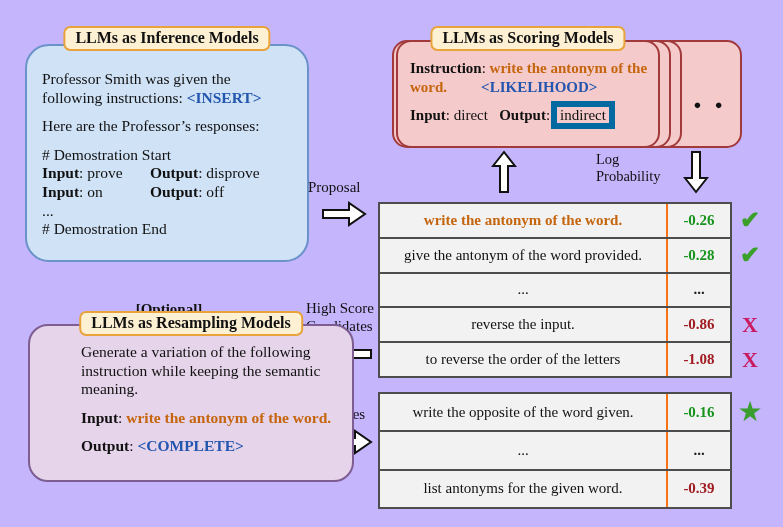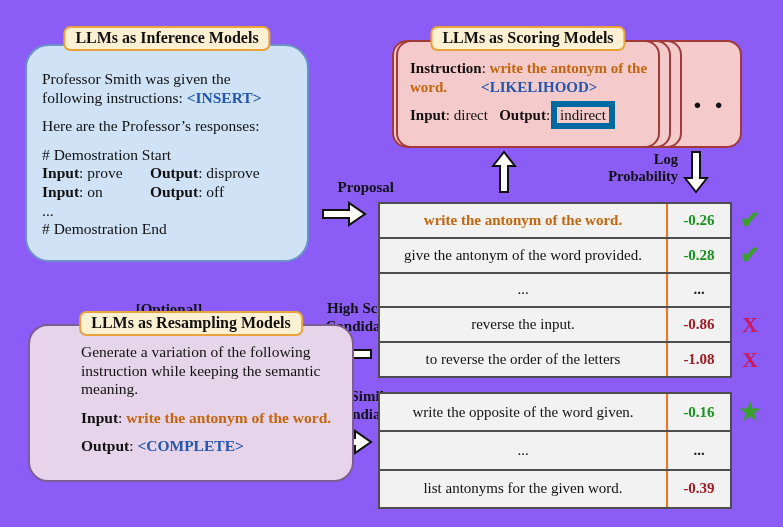--- a/index.html
+++ b/index.html
@@ -1,17 +1,17 @@
 <!DOCTYPE html>
 <html><head>
 <meta charset="utf-8">
 <style>
   html,body{margin:0;padding:0;background:#fff;}
   .canvas{
-    position:relative; width:783px; height:527px; background:#8b5cf6;
+    position:relative; width:783px; height:527px; background:#c4b5fd;
     font-family:"Liberation Serif","DejaVu Serif",serif; color:#111;
     overflow:hidden;
   }
   
   .model-box{position:absolute; border:2px solid; box-sizing:border-box;}
   .blue-box{left:25px; top:44px; width:284px; height:218px; background:#cfe2f6; border-color:#6b93c9; border-radius:24px;}
   .purple-box{left:28px; top:324px; width:326px; height:158px; background:#e6d4ea; border-color:#7d5d92; border-radius:20px;}
   .badge{
     position:absolute; left:50%; transform:translateX(-50%);
     background:#fdf0d3; border:2px solid #e8a33b; border-radius:7px;
@@ -30,21 +30,21 @@
   .card{position:absolute; top:0; bottom:0; background:#f5caca; border:2px solid #a23a3c; border-radius:15px; box-sizing:border-box;}
   .card4{left:40px; right:0;}
   .card3{left:24px; right:60px;}
   .card2{left:12px; right:71px;}
   .card1{left:0; right:82px;margin-left:16px;}
   .card1-body{position:relative; padding:17px 10px 6px 12px; font-size:15px; line-height:1.25;}
   .dots{position:absolute; right:10px; top:53%; width:60px; text-align:center; font-size:13px; letter-spacing:5px; font-weight:bold; color:#111;}
   .boxed{border:6px solid #0369a1; padding:0 3px; margin-left:1px;}
   .likelihood-indent{margin-left:34px;}
   
-  .lbl{position:absolute; font-weight:bold; font-size:15px; text-align:right; line-height:1.18; color:#111; white-space:nowrap;}
+  .lbl{position:absolute; font-weight:normal; font-size:15px; text-align:left; line-height:1.18; color:#111; white-space:nowrap;}
   .arr{position:absolute;}
   
   .dtable{position:absolute; left:378px; width:354px; border:2px solid #4d4d4d; box-sizing:border-box; display:flex; flex-direction:column; background:#4d4d4d;}
   .t-top{top:202px; height:176px;}
   .t-bottom{top:392px; height:117px;}
   .trow{flex:1; display:flex; position:relative; background:#f2f2f2; margin-top:2px;}
   .trow:first-child{margin-top:0;}
   .tcell{display:flex; align-items:center; justify-content:center; font-size:15px; box-sizing:border-box;}
   .ttext{flex:1; padding:0 6px; text-align:center;}
   .tscore{width:64px; border-left:2px solid #f97316; font-weight:bold;}

